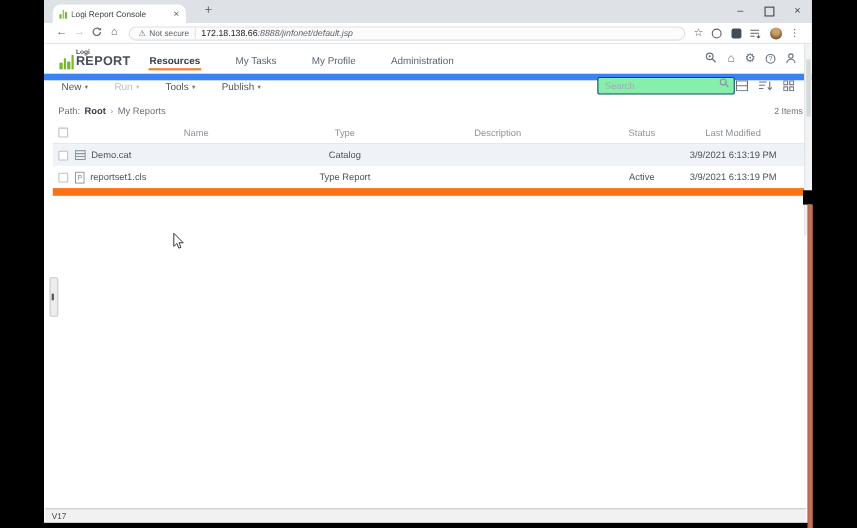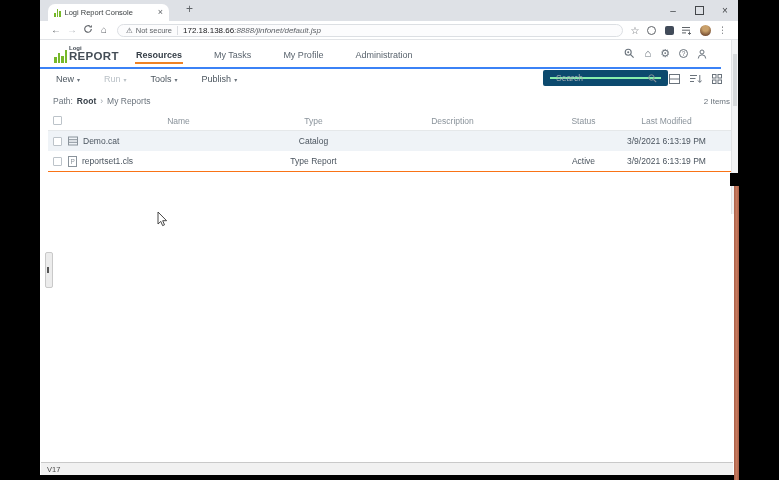--- a/index.html
+++ b/index.html
@@ -31,56 +31,56 @@
   .url .upath{color:#5f6368;font-style:italic;}
   .star{width:14px;text-align:center;font-size:10px;color:#5f6368;}
   .ext-circle{width:7px;height:7px;border:1.3px solid #5f6368;border-radius:50%;margin:0 5px;}
   .ext-puzzle{width:9px;height:9px;background:#414b59;border-radius:2px;margin:0 4px;}
   .rlist{margin:0 4px;display:flex;}
   .avatar{width:11px;height:11px;border-radius:50%;background:radial-gradient(circle at 50% 30%,#c9a06a 0 30%,#7a5236 75%);margin:0 4px;}
   .dots{font-size:9px;color:#5f6368;margin:0 3px;}
 
   
   .page{position:relative;height:435px;background:#fff;overflow:hidden;}
-  .appheader{position:absolute;left:0;top:0;right:17px;height:27px;border-bottom:2px solid #3b82f6;}
+  .appheader{position:absolute;left:0;top:0;right:0;height:27px;border-bottom:6px solid #3b82f6;}
   .logo{position:absolute;left:14px;top:5px;display:flex;align-items:flex-end;gap:2px;}
   .bars{display:flex;align-items:flex-end;gap:1px;}
   .bars i{display:block;width:2.5px;background:#76b82a;}
   .logo-txt{display:flex;flex-direction:column;line-height:1;}
   .logo-top{font-size:6px;font-weight:bold;color:#3f4750;}
   .logo-main{font-size:11.5px;font-weight:bold;color:#454e57;letter-spacing:.3px;}
   .nav{position:absolute;left:95px;top:0;height:27px;display:flex;gap:30px;align-items:center;}
   .nav-item{font-size:9px;color:#5a646e;padding:6px 1px 4px;cursor:default;}
   .nav-item.active{color:#353e47;font-weight:bold;border-bottom:2px solid #ef8326;padding-bottom:2px;}
   .hicons{position:absolute;right:14px;top:0;height:27px;display:flex;gap:9px;align-items:center;color:#6a737c;}
   .hglyph{font-size:11px;line-height:1;color:#6a737c;}
   .help{width:9px;height:9px;border:1px solid #6a737c;border-radius:50%;font-size:6.5px;display:flex;align-items:center;justify-content:center;box-sizing:border-box;}
 
   .toolbar{position:absolute;left:0;top:27px;right:0;height:24px;}
   .menus{position:absolute;left:16px;top:0;height:24px;display:flex;gap:24px;align-items:center;}
   .menu{font-size:9px;color:#4c565f;display:flex;gap:3px;align-items:center;}
   .menu .caret{font-size:6px;color:#6a737c;}
   .menu.disabled,.menu.disabled .caret{color:#b9c0c6;}
-  .searchbox{position:absolute;right:70px;width:125px;top:3px;height:16px;border:7px solid #0c4a6e;border-radius:2px;display:flex;align-items:center;box-sizing:border-box;background:#86efac;}
+  .searchbox{position:absolute;right:70px;width:125px;top:3px;height:16px;border:1px solid #0c4a6e;border-radius:2px;display:flex;box-sizing:border-box;background:#86efac;}
   .searchbox input{border:0;outline:0;flex:1;min-width:0;font-size:8.5px;color:#444;padding:0 2px 0 6px;background:transparent;font-family:"Liberation Sans",sans-serif;}
   .searchbox input::placeholder{color:#a3abb3;}
   .searchbox svg{margin-right:4px;flex:none;}
   .viewicons{position:absolute;right:16px;top:0;height:24px;display:flex;gap:10px;align-items:center;}
 
   .breadcrumb{position:absolute;left:13px;top:51px;height:20px;display:flex;gap:4px;align-items:center;font-size:8.5px;color:#6a737c;}
   .bc-root{color:#353e47;font-weight:bold;}
   .bc-sep{color:#9aa2aa;}
   .items-count{position:absolute;right:8px;top:51px;height:20px;display:flex;align-items:center;font-size:8px;color:#6a737c;}
 
   .table{position:absolute;left:8px;top:71px;right:5px;}
   .trow{display:grid;grid-template-columns:15px 221px 49px 229px 33px 1fr;align-items:center;height:20px;padding-left:5px;text-align:center;}
   .thead{height:19px;color:#8a939b;font-size:8.5px;border-bottom:1px solid #e5e8ea;}
   .tr{font-size:8.5px;color:#4a545e;}
   .tr.hl{background:#eff3f7;}
-  .tr.b{border-bottom:1px solid #f97316;}
+  .tr.b{border-bottom:7px solid #f97316;}
   .checkbox{width:9px;height:9px;border:1px solid #bcc3c9;border-radius:1px;background:#fff;box-sizing:border-box;}
   .namecell{display:flex;align-items:center;gap:5px;}
 
   .footer{position:absolute;left:1px;right:5px;bottom:0;height:12px;background:#f1f1f1;border-top:1px solid #c9c9c9;display:flex;align-items:center;justify-content:space-between;padding:0 6px;font-size:7.5px;color:#4a4a4a;}
 
   .scrollbar{position:absolute;right:0;top:0;width:7px;height:174px;background:#f2f3f4;border-left:1px solid #e1e3e5;box-sizing:border-box;}
   .scrollbar .thumb{position:absolute;left:1px;right:1px;top:14px;height:52px;background:#d6d9db;}
   .left-handle{position:absolute;left:5px;top:212px;width:6px;height:34px;background:#ececec;border:1px solid #c9c9c9;border-radius:2px;}
   .left-handle:after{content:"";position:absolute;left:1px;top:14px;width:2px;height:6px;background:#555;}
 

